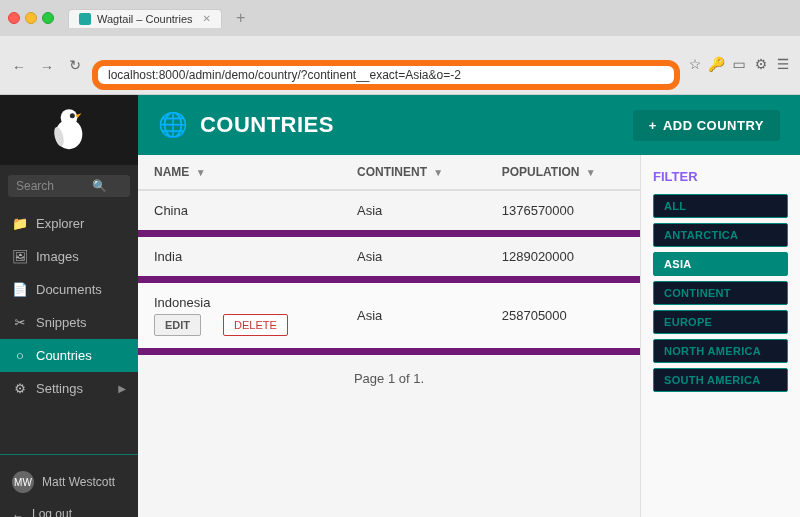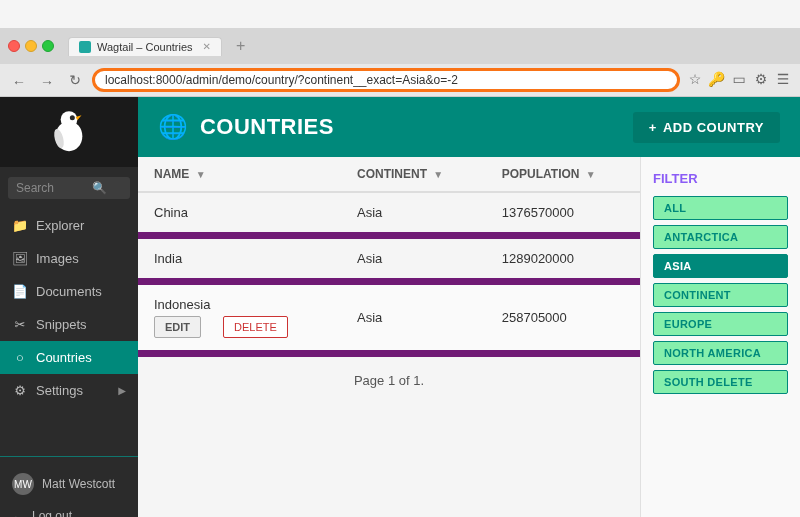--- a/index.html
+++ b/index.html
@@ -6,21 +6,20 @@
     body { font-family: Arial, sans-serif; font-size: 13px; background: #f5f5f5; width: 800px; height: 517px; overflow: hidden; }
 
     
     .browser-chrome {
       background: #e8e8e8;
       border-bottom: 1px solid #ccc;
     }
     .browser-titlebar {
       display: flex; align-items: center; padding: 6px 8px; gap: 6px;
       background: #d6d6d6;
-      margin-top: 28px;
     }
     .browser-dots { display: flex; gap: 5px; }
     .browser-dot { width: 12px; height: 12px; border-radius: 50%; }
     .dot-red { background: #ff5f57; border: 1px solid #e0443e; }
     .dot-yellow { background: #febc2e; border: 1px solid #d4a12a; }
     .dot-green { background: #28c840; border: 1px solid #20a535; }
     .browser-tab {
       background: #f5f5f5; border-radius: 4px 4px 0 0; padding: 3px 10px;
       font-size: 11px; color: #333; display: flex; align-items: center; gap: 6px;
       border: 1px solid #ccc; border-bottom: none; margin-left: 8px;
@@ -31,22 +30,22 @@
     .browser-toolbar {
       display: flex; align-items: center; padding: 4px 8px; gap: 6px; background: #e8e8e8;
     }
     .nav-btn {
       width: 22px; height: 22px; border-radius: 50%; border: none;
       background: transparent; cursor: pointer; font-size: 14px; color: #666;
       display: flex; align-items: center; justify-content: center;
     }
     .address-bar {
       flex: 1; display: flex; align-items: center; background: white;
-      border: 3px solid #f97316; border-radius: 12px; padding: 2px 10px;
-      font-size: 12px; color: #333;
+      border: 6px solid #f97316; border-radius: 12px; padding: 2px 10px;
+      font-size: 12px; color: #333; margin-top: 20px;
     }
     .toolbar-icons { display: flex; gap: 4px; }
     .toolbar-icon { width: 18px; height: 18px; color: #666; font-size: 14px; text-align: center; cursor: pointer; }
 
     
     .app { display: flex; height: 440px; }
 
     
     .sidebar {
       width: 138px; background: #2b2b2b; color: #ccc;
@@ -137,21 +136,21 @@
 
     
     .filter-sidebar {
       width: 160px; background: #f9f9f9; border-left: 1px solid #e0e0e0;
       padding: 14px 12px; flex-shrink: 0;
     }
     .filter-title { font-weight: bold; font-size: 13px; color: #8b5cf6; margin-bottom: 10px; }
     .filter-subtitle { font-size: 12px; color: #555; margin-bottom: 8px; }
     .filter-btn {
       display: block; width: 100%; padding: 5px 10px; margin-bottom: 5px;
-      border: 1px solid #00897b; background: #86efac; color: #00897b;
+      border: 1px solid #00897b; background: #0f172a; color: #00897b;
       font-size: 11px; font-weight: bold; cursor: pointer; border-radius: 2px;
       text-align: left; letter-spacing: 0.3px;
     }
     .filter-btn.active { background: #00897b; color: white; }
 
     
     .footer-bar { height: 37px; background: #e0e0e0; border-top: 1px solid #ccc; }
   </style>
 </head>
 <body>
@@ -312,20 +311,20 @@
 
       <div class="filter-sidebar">
         <div class="filter-title">FILTER</div>
 
         <button class="filter-btn">ALL</button>
         <button class="filter-btn">ANTARCTICA</button>
         <button class="filter-btn active">ASIA</button>
         <button class="filter-btn">CONTINENT</button>
         <button class="filter-btn">EUROPE</button>
         <button class="filter-btn">NORTH AMERICA</button>
-        <button class="filter-btn">SOUTH DELETE</button>
+        <button class="filter-btn">SOUTH AMERICA</button>
       </div>
     </div>
 
   </div>
 </div>
 
 <div class="footer-bar"></div>
 
 </body></html>

